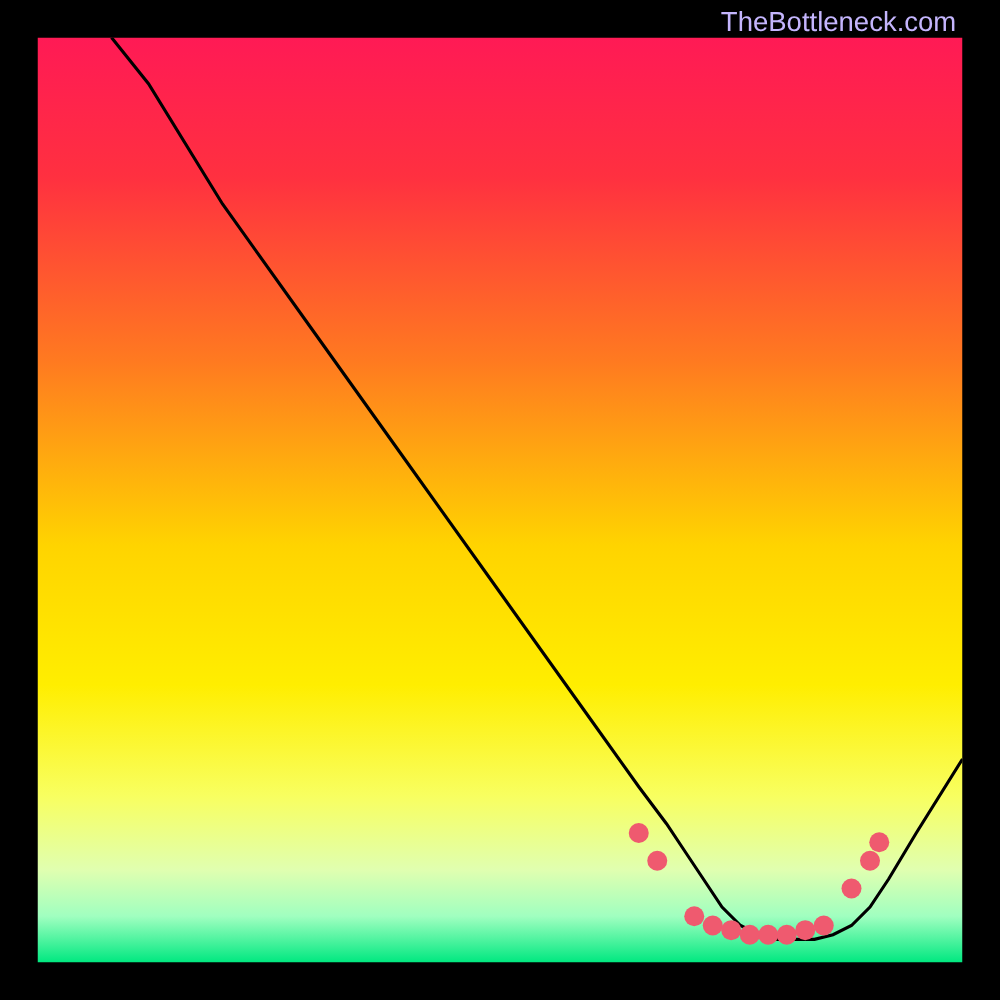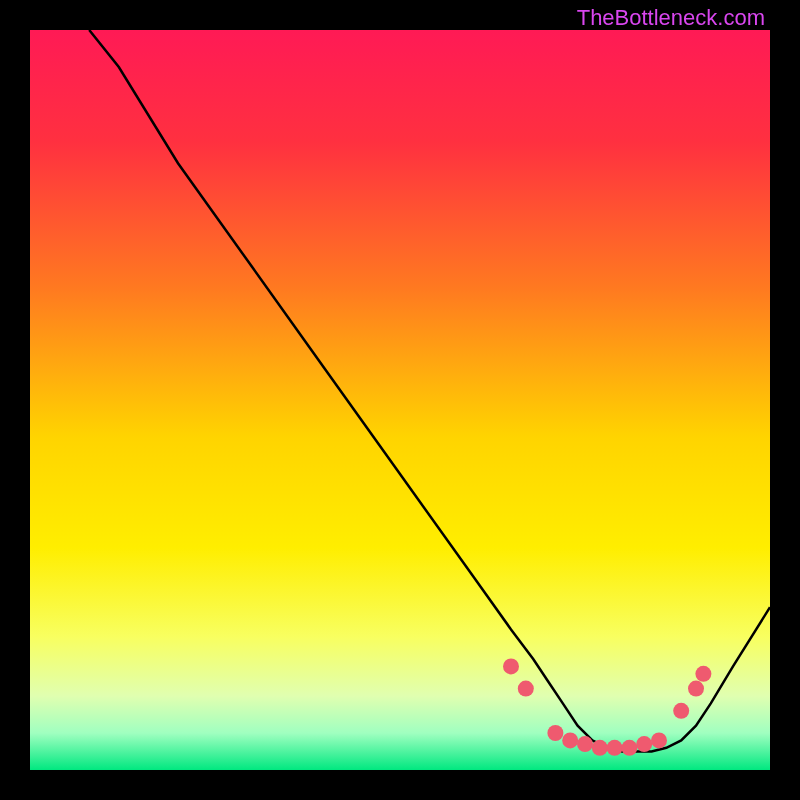--- a/index.html
+++ b/index.html
@@ -1,18 +1,18 @@
 <!DOCTYPE html>
 <html><head>
 <meta charset="utf-8">
 <style>
 body { margin: 0; padding: 0; background: #000; }
 .container { width: 800px; height: 800px; position: relative; background: #000; }
 .chart-area { position: absolute; left: 30px; top: 30px; width: 740px; height: 740px; }
-.watermark { position: absolute; top: 5px; right: 35px; color: #d946ef; font-family: Arial, sans-serif; font-size: 22px; z-index: 10; }
+.watermark { position: absolute; top: 5px; right: 35px; color: #c4b5fd; font-family: Arial, sans-serif; font-size: 22px; z-index: 10; }
 svg { display: block; }
 </style>
 </head>
 <body>
 
 <div class="container">
   <div class="watermark">TheBottleneck.com</div>
   <div class="chart-area">
     <svg width="740" height="740" viewBox="0 0 740 740">
       <defs>

